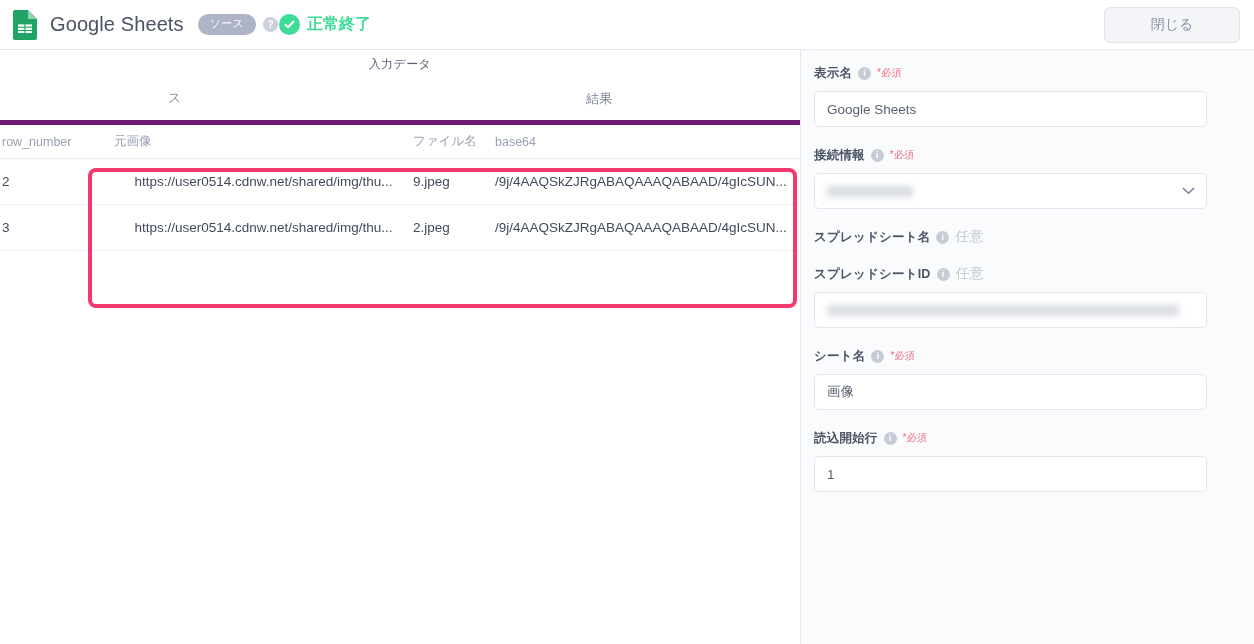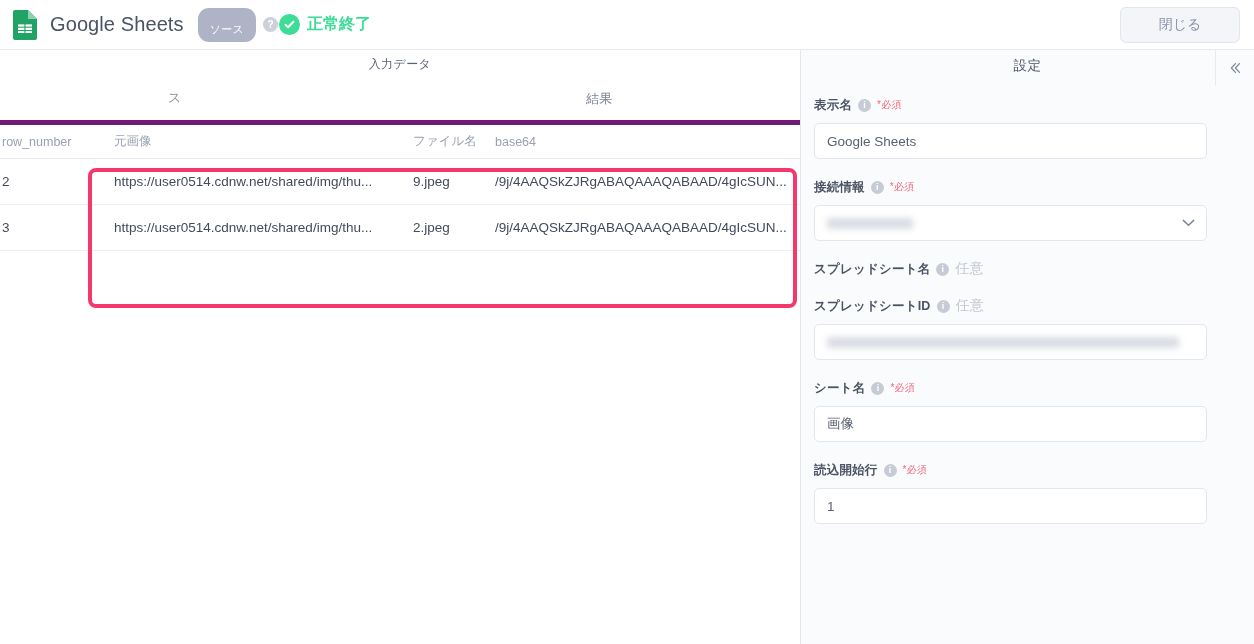--- a/index.html
+++ b/index.html
@@ -54,26 +54,25 @@
     margin-left: 10px;
     white-space: nowrap;
   }
 
   .source-badge {
     margin-left: 14px;
     background: #aeb4c6;
     color: #ffffff;
     font-size: 11px;
     line-height: 1;
-    padding: 17px 12px 6px;
+    padding: 4px 12px 6px;
     border-radius: 11px;
     letter-spacing: .3px;
     white-space: nowrap;
     flex: 0 0 auto;
-    font-family: Liberation Mono, monospace;
   }
 
   .info-dot {
     margin-left: 7px;
     width: 15px;
     height: 15px;
     border-radius: 50%;
     background: #ccd0da;
     color: #ffffff;
     font-size: 10px;
@@ -101,21 +100,21 @@
     margin-left: 7px;
     color: #3ddc97;
     font-size: 16px;
     font-weight: 700;
     white-space: nowrap;
   }
 
   .header-spacer { flex: 1 1 auto; }
 
   .close-button {
-    width: 120px;
+    width: 136px;
     height: 36px;
     background: #f4f5f8;
     border: 1px solid #e2e5ec;
     border-radius: 6px;
     color: #8b93a7;
     font-size: 14px;
     font-family: inherit;
     cursor: pointer;
     display: flex;
     align-items: center;
@@ -218,21 +217,21 @@
     white-space: nowrap;
     text-overflow: ellipsis;
   }
 
   .c-row   { width: 100px; padding-left: 0 !important; }
   .c-img   { width: 313px; }
   .c-file  { width: 82px; }
   .c-b64   { width: 305px; }
 
   .pad-row  { padding-left: 2px !important; }
-  .pad-img  { padding-left: 14px !important; }
+  .pad-img  { padding-left: 14px !important; text-align: center; }
   .pad-file { padding-left: 0 !important; }
   .pad-b64  { padding-left: 0 !important; }
 
   
   .pink-box {
     position: absolute;
     left: 88px;
     top: 118px;
     width: 709px;
     height: 140px;
@@ -438,29 +437,20 @@
             </tr>
           </tbody>
         </table>
       </div>
 
       <div class="pink-box"></div>
     </div>
 
     <div class="settings-pane">
 
-      <div class="settings-head">
-        <span class="settings-title">設定</span>
-        <span class="collapse-btn">
-          <svg width="14" height="14" viewBox="0 0 14 14" aria-hidden="true">
-            <path d="M7.4 2.6 L3.4 7 L7.4 11.4" stroke="#8189a0" stroke-width="1.3" fill="none" stroke-linecap="round" stroke-linejoin="round"></path>
-            <path d="M11.4 2.6 L7.4 7 L11.4 11.4" stroke="#8189a0" stroke-width="1.3" fill="none" stroke-linecap="round" stroke-linejoin="round"></path>
-          </svg>
-        </span>
-      </div>
 
       <div class="fields">
 
         <div class="field">
           <div class="field-label-row">
             <span class="field-label">表示名</span>
             <span class="lbl-info">i</span>
             <span class="req-tag">*必須</span>
           </div>
           <div class="field-input">Google Sheets</div>

